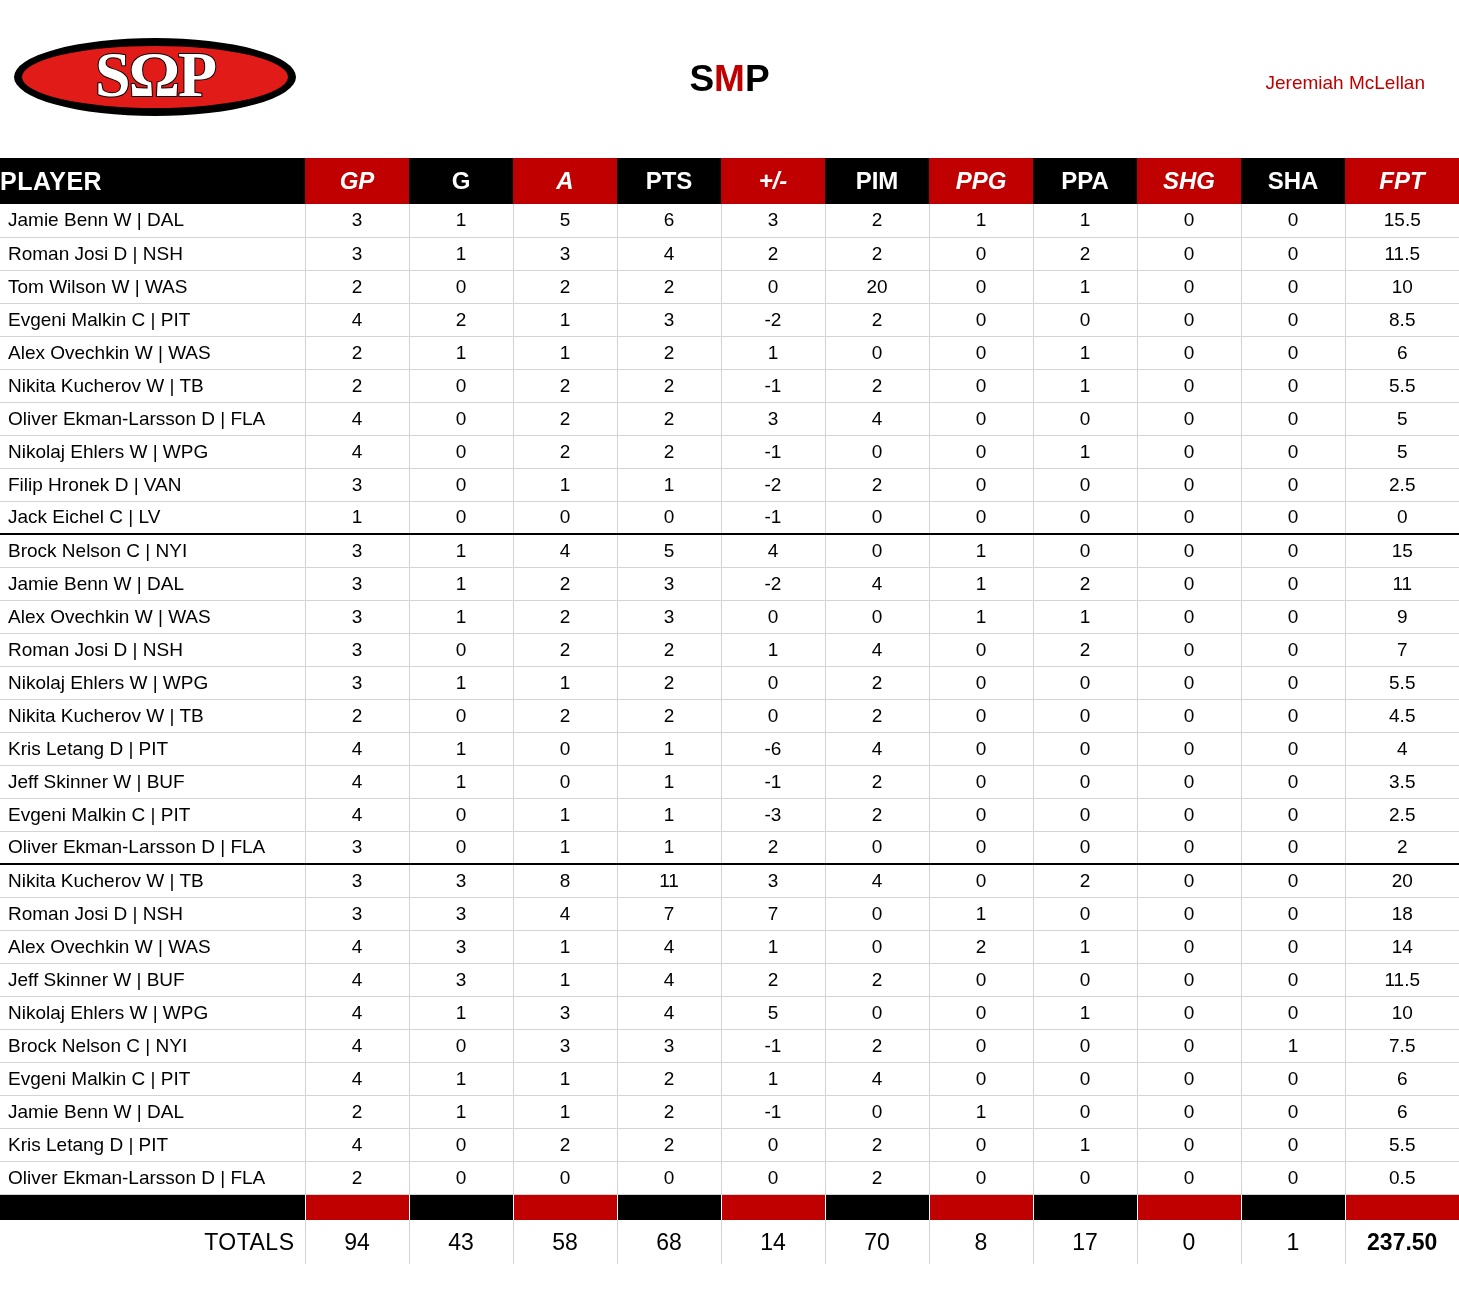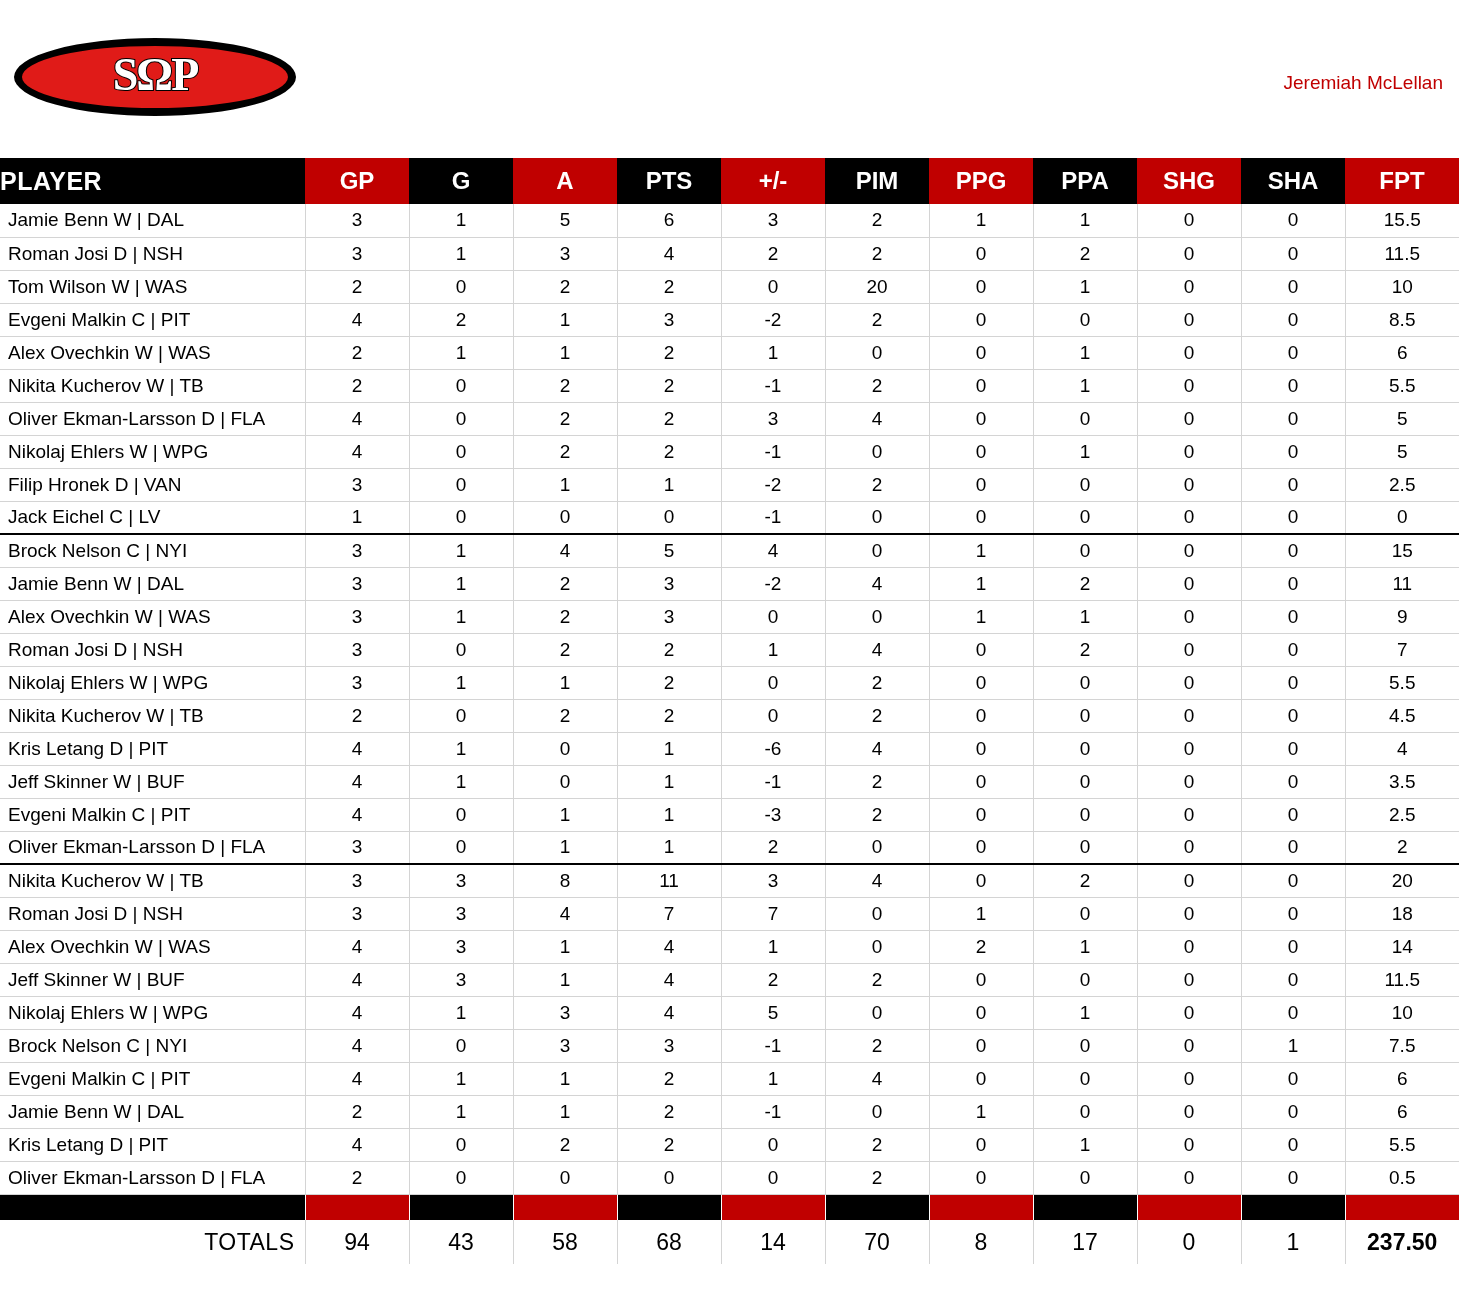--- a/index.html
+++ b/index.html
@@ -36,21 +36,21 @@
     background: #e01b18;
     border: 8px solid #000000;
     display: flex;
     align-items: center;
     justify-content: center;
     overflow: hidden;
   }
   .logo-text {
     font-family: "Liberation Serif", serif;
     font-weight: bold;
-    font-size: 46px;
+    font-size: 64px;
     line-height: 1;
     color: #ffffff;
     letter-spacing: -2px;
     -webkit-text-stroke: 2px #000000;
     paint-order: stroke fill;
     transform: translateY(-2px);
   }
   .doc-title {
     position: absolute;
     left: 0;
@@ -58,21 +58,21 @@
     top: 58px;
     text-align: center;
     font-size: 37px;
     font-weight: bold;
     letter-spacing: 0px;
   }
   .doc-title .t-black { color: #000000; }
   .doc-title .t-red { color: #c00000; }
   .owner-name {
     position: absolute;
-    right: 16px;
+    right: 34px;
     top: 72px;
     font-size: 19px;
     color: #c00000;
     white-space: nowrap;
   }
 
   
   .stats-table {
     border-collapse: collapse;
     table-layout: fixed;
@@ -85,21 +85,21 @@
   thead th {
     height: 46px;
     color: #ffffff;
     font-size: 24px;
     font-weight: bold;
     text-align: center;
     padding: 0;
     border: none;
   }
   thead th.h-black { background: #000000; }
-  thead th.h-red   { background: #c00000; }
+  thead th.h-red   { background: #c00000; font-style: italic; }
   thead th.h-player {
     text-align: left;
     padding-left: 0;
     font-size: 25px;
     letter-spacing: 0.5px;
   }
 
   tbody td {
     height: 33px;
     font-size: 19px;
@@ -149,20 +149,23 @@
 </head>
 <body>
 
 <div class="page-header">
   <div class="logo-wrap">
     <div class="logo-ellipse">
       <span class="logo-text">SΩP</span>
     </div>
   </div>
 
+  <div class="doc-title">
+    <span class="t-black">S</span><span class="t-red">M</span><span class="t-black">P</span>
+  </div>
 
   <div class="owner-name">Jeremiah McLellan</div>
 </div>
 
 <table class="stats-table">
   <colgroup>
     <col class="c-player">
     <col class="c-stat">
       <col class="c-stat">
       <col class="c-stat">

